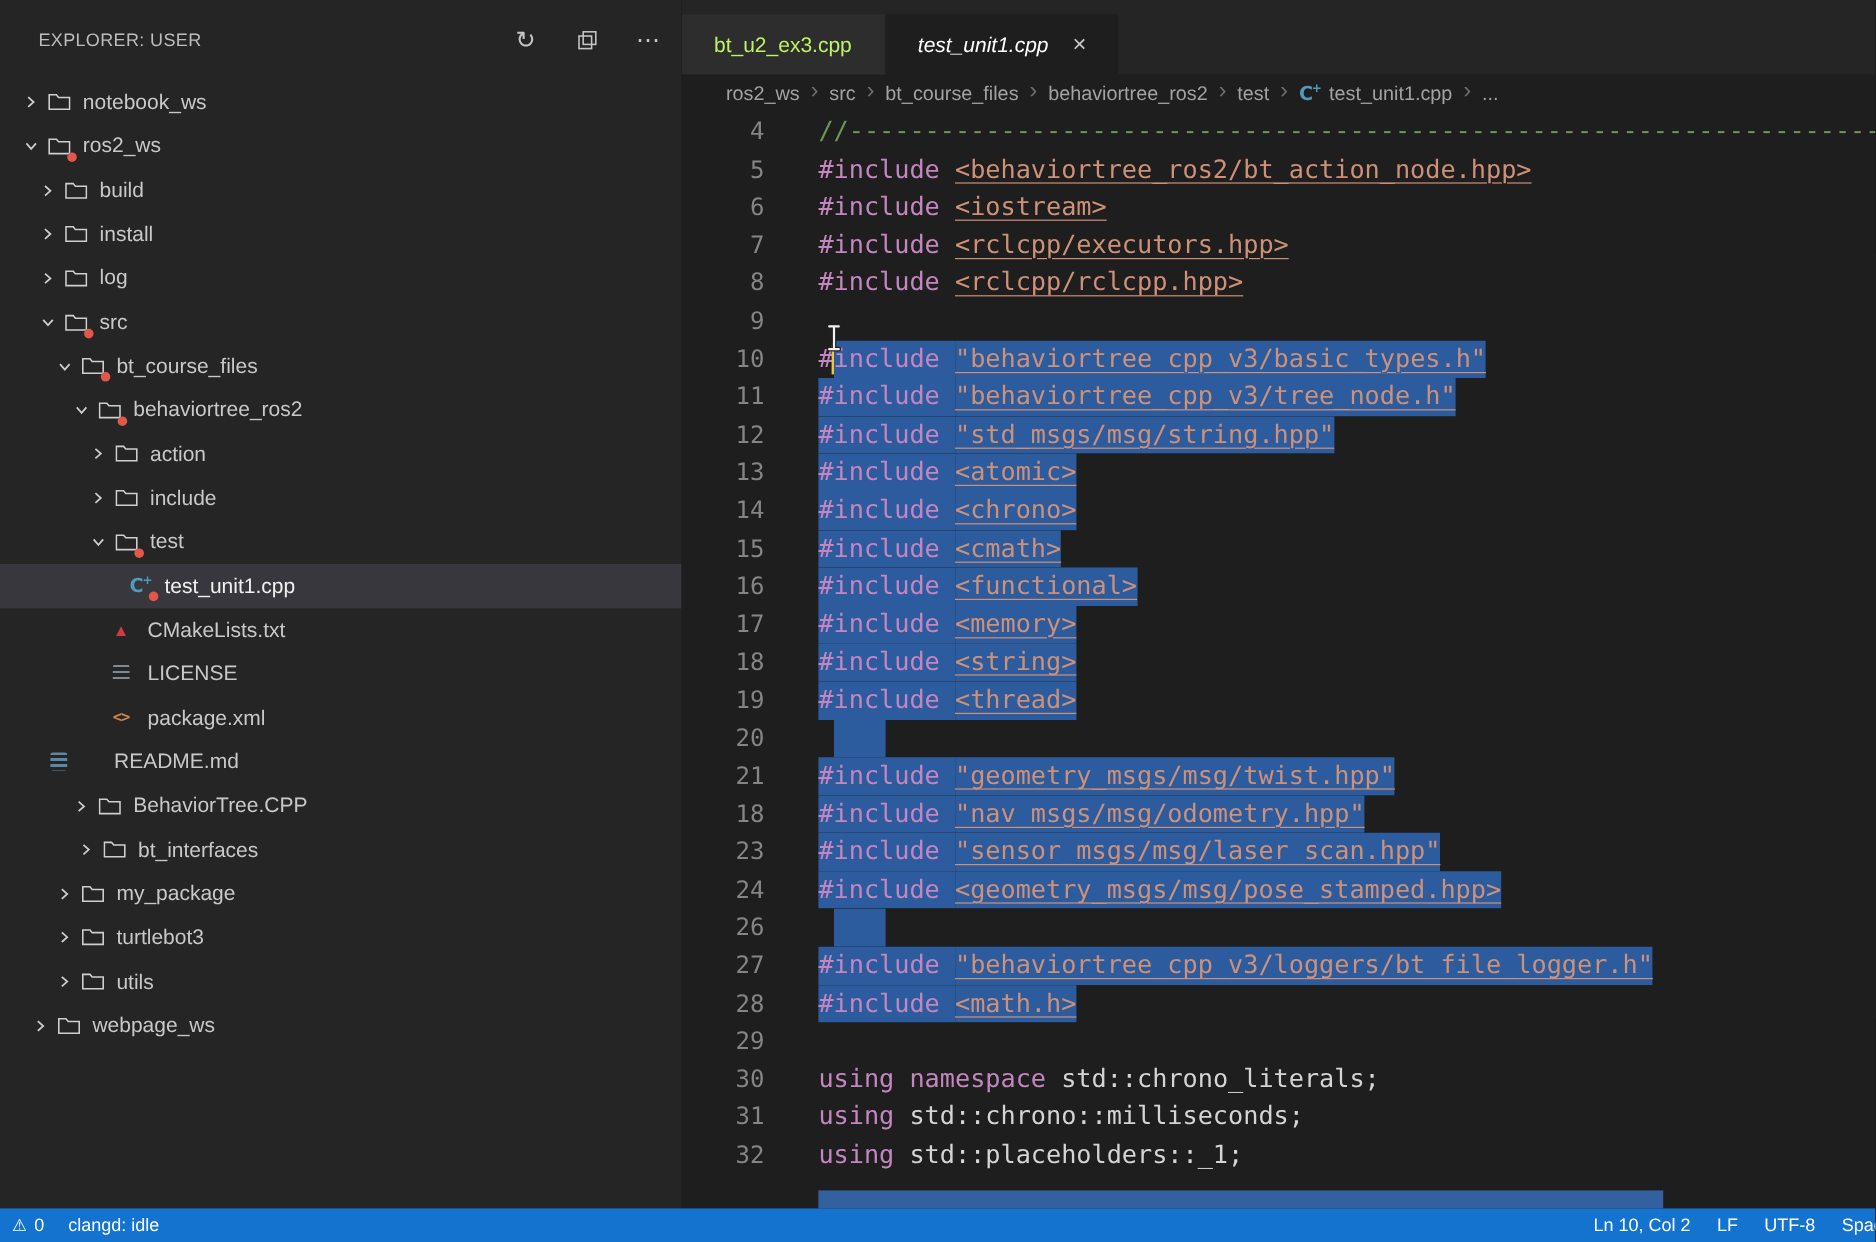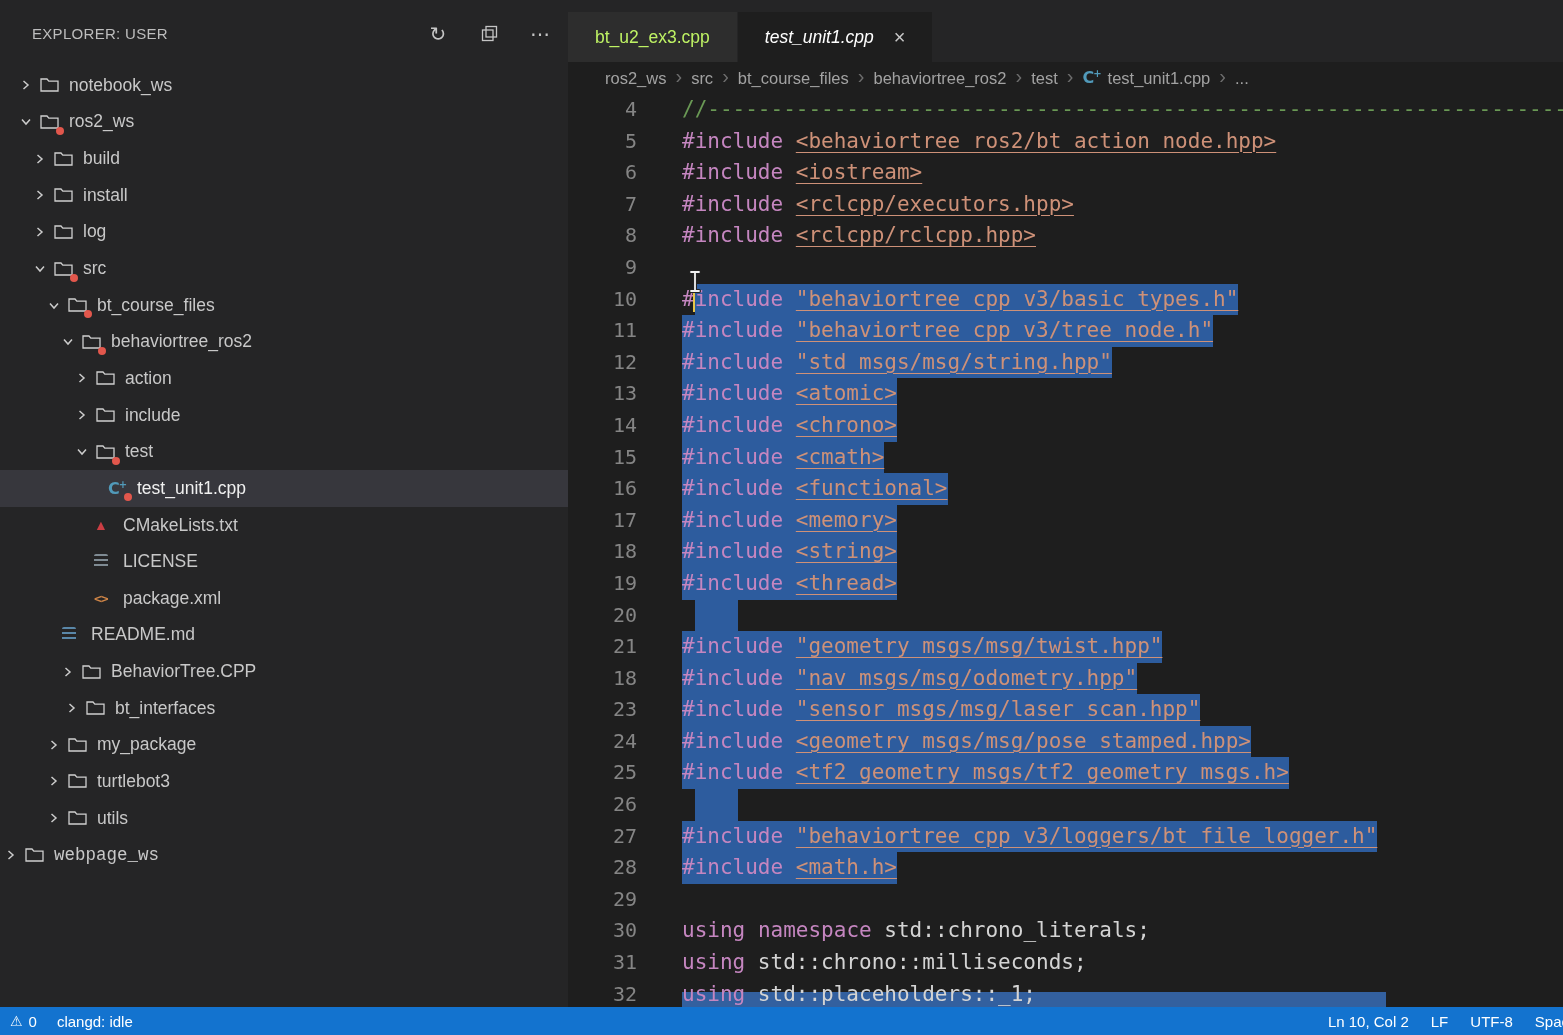--- a/index.html
+++ b/index.html
@@ -250,27 +250,27 @@
             <span class="linesico"></span>
           </span>
           <span class="lbl">LICENSE</span>
         </div>
         <div class="row" style="padding-left: 94px;">
           <span class="fico">
             <span class="xmlico">&lt;&gt;</span>
           </span>
           <span class="lbl">package.xml</span>
         </div>
+        <div class="row" style="padding-left: 42px; gap: 24px;">
+          <span class="fico">
+            <span class="linesico md"></span>
+          </span>
+          <span class="lbl">README.md</span>
+        </div>
         <div class="row" style="padding-left: 62px;">
-          <span class="fico">
-            <span class="linesico md"></span>
-          </span>
-          <span class="lbl">README.md</span>
-        </div>
-        <div class="row" style="padding-left: 62px;">
           <span class="chev">
             <svg width="11" height="12" viewBox="0 0 11 12">
               <path d="M3.5 2 L8 6 L3.5 10" fill="none" stroke="#cccccc" stroke-width="1.5"></path>
             </svg>
           </span>
           <span class="fico">
             <svg width="19" height="16" viewBox="0 0 19 16">
               <path d="M1 14 V2 h6 l1.8 2.2 H18 V14 z" fill="none" stroke="#cfcfcf" stroke-width="1.3"></path>
             </svg>
           </span>
@@ -321,21 +321,21 @@
               <path d="M3.5 2 L8 6 L3.5 10" fill="none" stroke="#cccccc" stroke-width="1.5"></path>
             </svg>
           </span>
           <span class="fico">
             <svg width="19" height="16" viewBox="0 0 19 16">
               <path d="M1 14 V2 h6 l1.8 2.2 H18 V14 z" fill="none" stroke="#cfcfcf" stroke-width="1.3"></path>
             </svg>
           </span>
           <span class="lbl">utils</span>
         </div>
-        <div class="row" style="padding-left: 5px; font-family: Liberation Mono, monospace;">
+        <div class="row" style="padding-left: 28px;">
           <span class="chev">
             <svg width="11" height="12" viewBox="0 0 11 12">
               <path d="M3.5 2 L8 6 L3.5 10" fill="none" stroke="#cccccc" stroke-width="1.5"></path>
             </svg>
           </span>
           <span class="fico">
             <svg width="19" height="16" viewBox="0 0 19 16">
               <path d="M1 14 V2 h6 l1.8 2.2 H18 V14 z" fill="none" stroke="#cfcfcf" stroke-width="1.3"></path>
             </svg>
           </span>
@@ -387,21 +387,20 @@
         <div class="line"><div class="ln">15</div><div class="lc"><span class="tok pre s">#include </span><span class="tok str u s">&lt;cmath&gt;</span></div></div>
         <div class="line"><div class="ln">16</div><div class="lc"><span class="tok pre s">#include </span><span class="tok str u s">&lt;functional&gt;</span></div></div>
         <div class="line"><div class="ln">17</div><div class="lc"><span class="tok pre s">#include </span><span class="tok str u s">&lt;memory&gt;</span></div></div>
         <div class="line"><div class="ln">18</div><div class="lc"><span class="tok pre s">#include </span><span class="tok str u s">&lt;string&gt;</span></div></div>
         <div class="line"><div class="ln">19</div><div class="lc"><span class="tok pre s">#include </span><span class="tok str u s">&lt;thread&gt;</span></div></div>
         <div class="line"><div class="ln">20</div><div class="lc"><span class="selblock"></span></div></div>
         <div class="line"><div class="ln">21</div><div class="lc"><span class="tok pre s">#include </span><span class="tok str u s">"geometry_msgs/msg/twist.hpp"</span></div></div>
         <div class="line"><div class="ln">18</div><div class="lc"><span class="tok pre s">#include </span><span class="tok str u s">"nav_msgs/msg/odometry.hpp"</span></div></div>
         <div class="line"><div class="ln">23</div><div class="lc"><span class="tok pre s">#include </span><span class="tok str u s">"sensor_msgs/msg/laser_scan.hpp"</span></div></div>
         <div class="line"><div class="ln">24</div><div class="lc"><span class="tok pre s">#include </span><span class="tok str u s">&lt;geometry_msgs/msg/pose_stamped.hpp&gt;</span></div></div>
-        <div class="line"><div class="ln">25</div><div class="lc"><span class="tok pre s">#include </span><span class="tok str u s">&lt;tf2_geometry_msgs/tf2_geometry_msgs.h&gt;</span></div></div>
         <div class="line"><div class="ln">26</div><div class="lc"><span class="selblock"></span></div></div>
         <div class="line"><div class="ln">27</div><div class="lc"><span class="tok pre s">#include </span><span class="tok str u s">"behaviortree_cpp_v3/loggers/bt_file_logger.h"</span></div></div>
         <div class="line"><div class="ln">28</div><div class="lc"><span class="tok pre s">#include </span><span class="tok str u s">&lt;math.h&gt;</span></div></div>
         <div class="line"><div class="ln">29</div><div class="lc"></div></div>
         <div class="line"><div class="ln">30</div><div class="lc"><span class="tok kw">using</span><span class="tok plain"> </span><span class="tok kw">namespace</span><span class="tok plain"> std::chrono_literals;</span></div></div>
         <div class="line"><div class="ln">31</div><div class="lc"><span class="tok kw">using</span><span class="tok plain"> std::chrono::milliseconds;</span></div></div>
         <div class="line"><div class="ln">32</div><div class="lc"><span class="tok kw">using</span><span class="tok plain"> std::placeholders::_1;</span></div></div>
       </div>
     <div class="hstrip"></div>
     <div class="ibeam">

